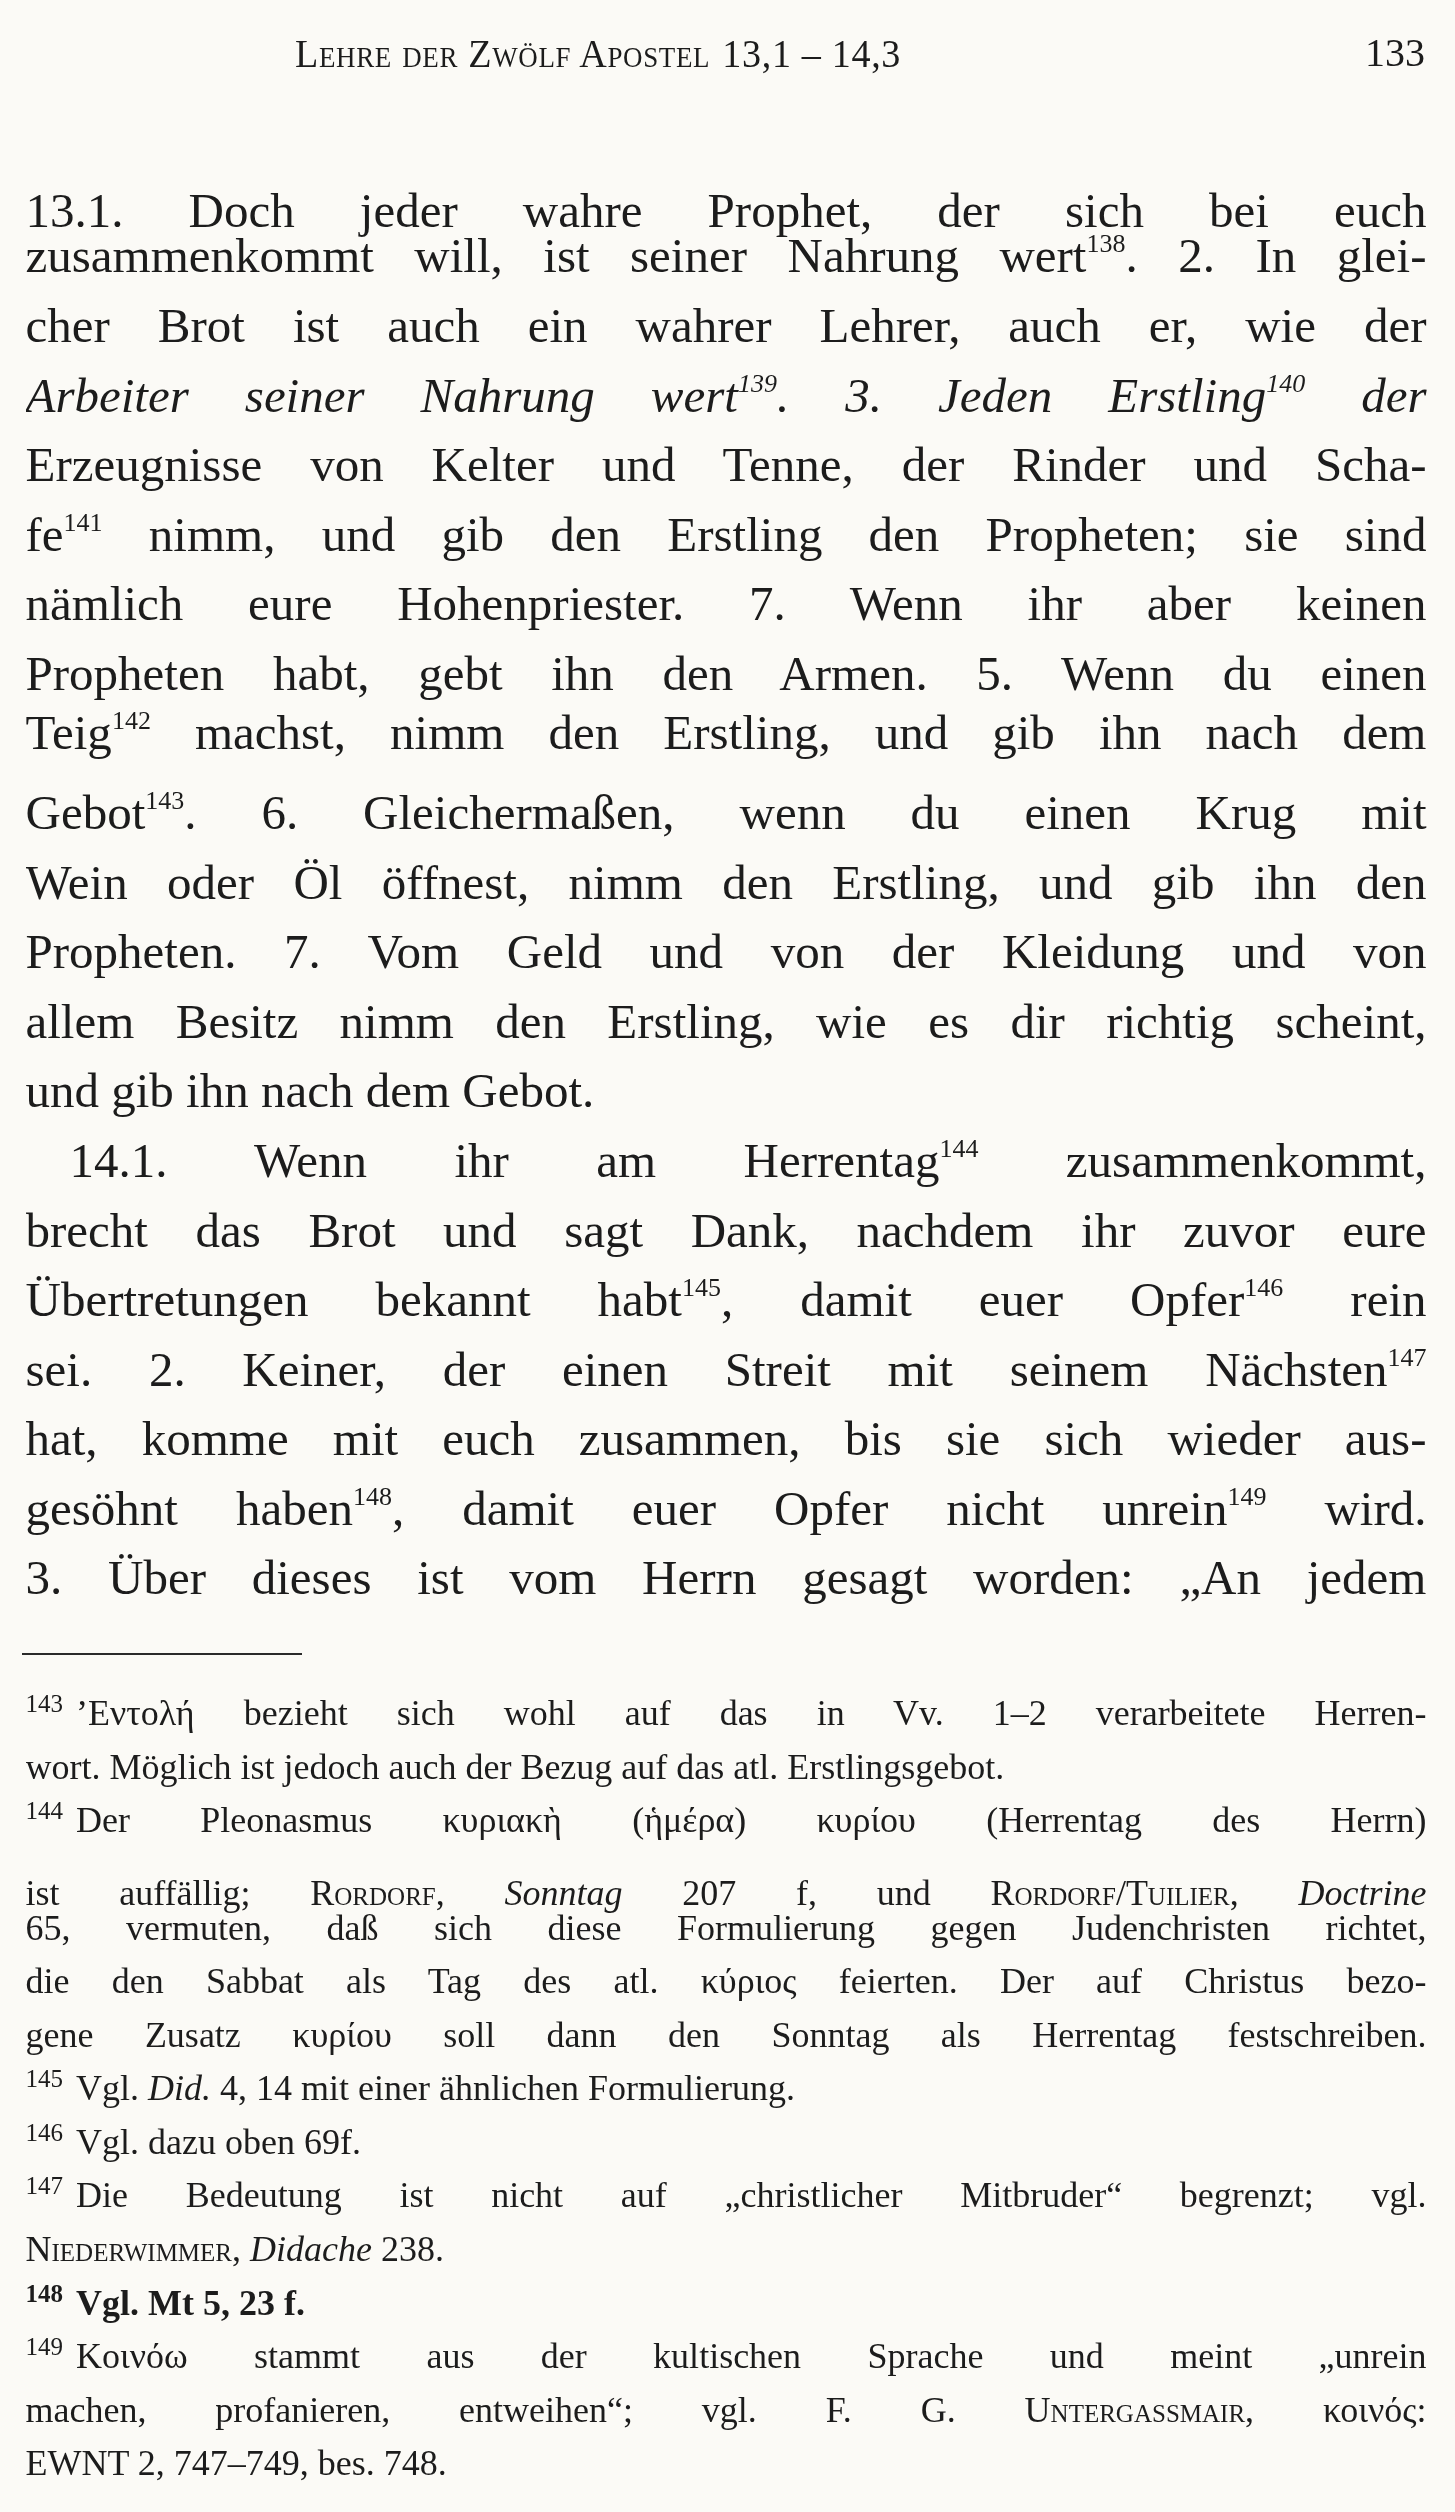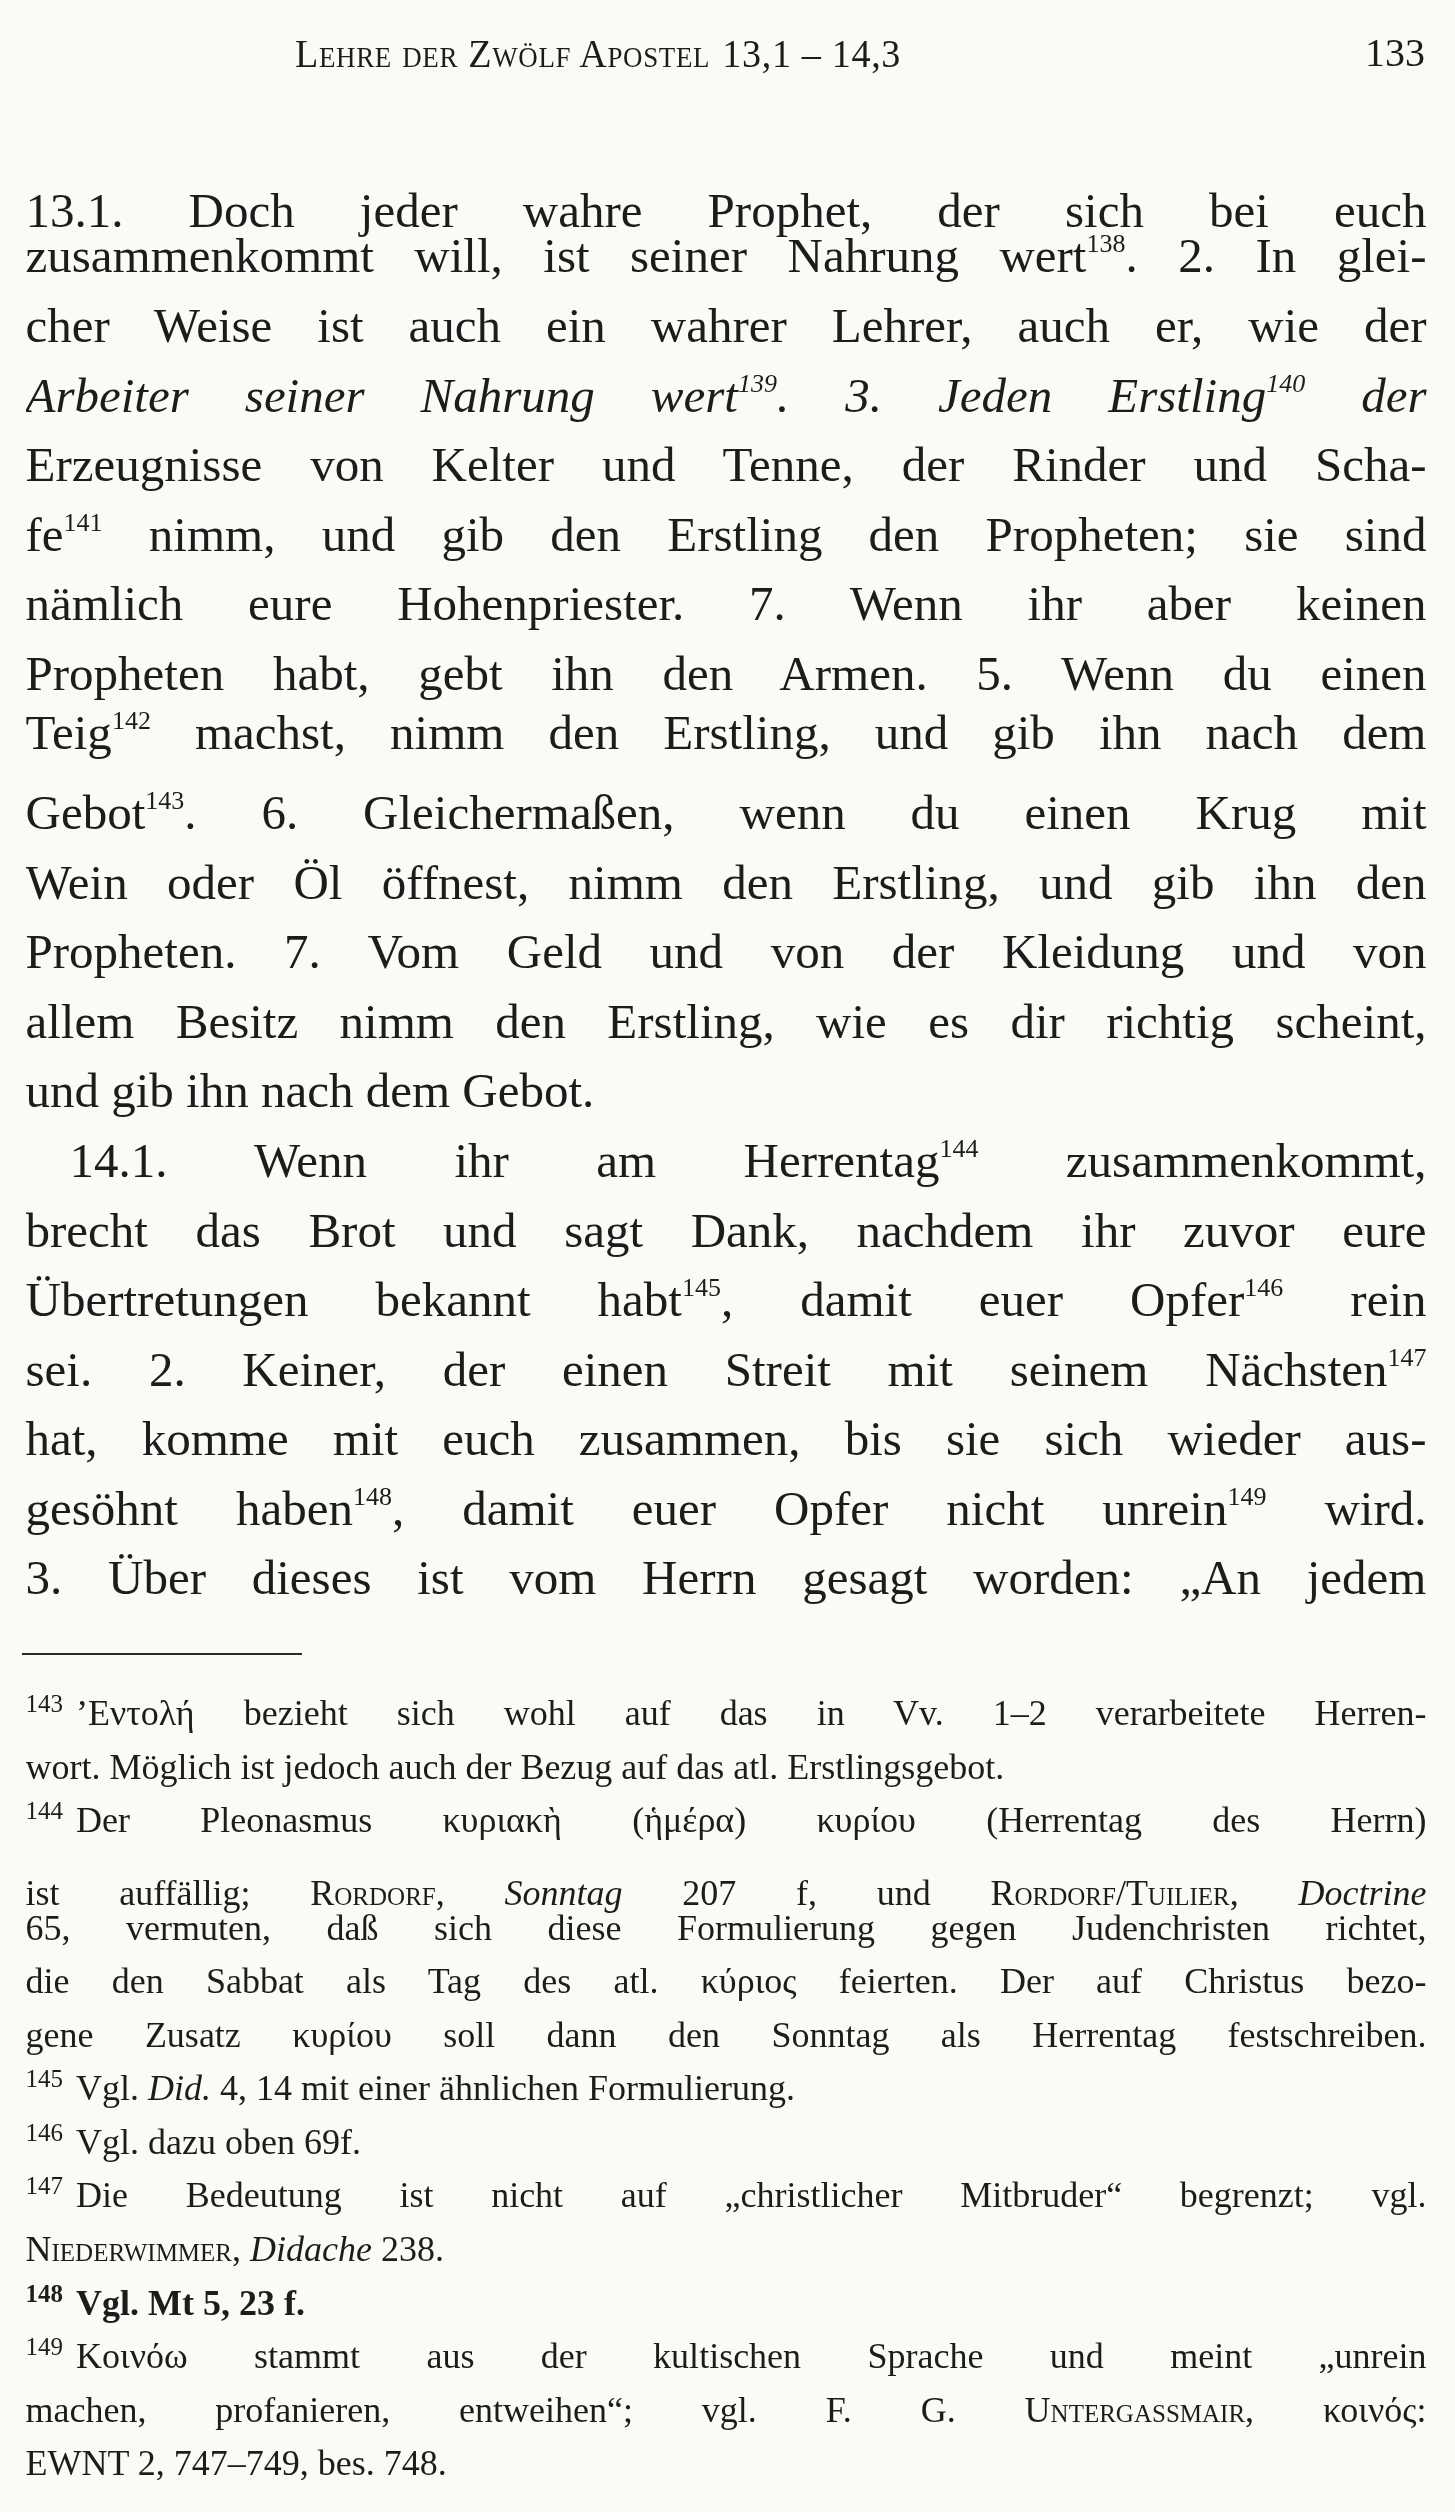--- a/index.html
+++ b/index.html
@@ -50,21 +50,21 @@
 <body>
 
 <div class="running-head">
   <span>Lehre der Zwölf Apostel</span><span class="ref">13,1 – 14,3</span>
 </div>
 <div class="page-number">133</div>
 
 <div id="body-text">
     <div class="body-line" style="top: 174px; margin-top: 8px;"><span>13.1. Doch jeder wahre Prophet, der sich bei euch</span></div>
     <div class="body-line" style="top: 227px;"><span>zusammenkommt will, ist seiner Nahrung wert</span><sup class="fnref">138</sup><span>.  2. In glei-</span></div>
-    <div class="body-line" style="top: 297px;"><span>cher Weise ist auch ein wahrer Lehrer, auch er, wie der</span></div>
+    <div class="body-line" style="top: 297px;"><span>cher Brot ist auch ein wahrer Lehrer, auch er, wie der</span></div>
     <div class="body-line" style="top: 367px; font-style: italic;"><span>Arbeiter seiner Nahrung wert</span><sup class="fnref">139</sup><span>.  3. Jeden Erstling</span><sup class="fnref">140</sup><span> der</span></div>
     <div class="body-line" style="top: 436px;"><span>Erzeugnisse von Kelter und Tenne, der Rinder und Scha-</span></div>
     <div class="body-line" style="top: 506px;"><span>fe</span><sup class="fnref">141</sup><span> nimm, und gib den Erstling den Propheten; sie sind</span></div>
     <div class="body-line" style="top: 575px;"><span>nämlich eure Hohenpriester.  7. Wenn ihr aber keinen</span></div>
     <div class="body-line" style="top: 645px;"><span>Propheten habt, gebt ihn den Armen.  5. Wenn du einen</span></div>
     <div class="body-line" style="top: 704px;"><span>Teig</span><sup class="fnref">142</sup><span> machst, nimm den Erstling, und gib ihn nach dem</span></div>
     <div class="body-line" style="top: 784px;"><span>Gebot</span><sup class="fnref">143</sup><span>.  6. Gleichermaßen, wenn du einen Krug mit</span></div>
     <div class="body-line" style="top: 854px;"><span>Wein oder Öl öffnest, nimm den Erstling, und gib ihn den</span></div>
     <div class="body-line" style="top: 923px;"><span>Propheten.  7. Vom Geld und von der Kleidung und von</span></div>
     <div class="body-line" style="top: 993px;"><span>allem Besitz nimm den Erstling, wie es dir richtig scheint,</span></div>

